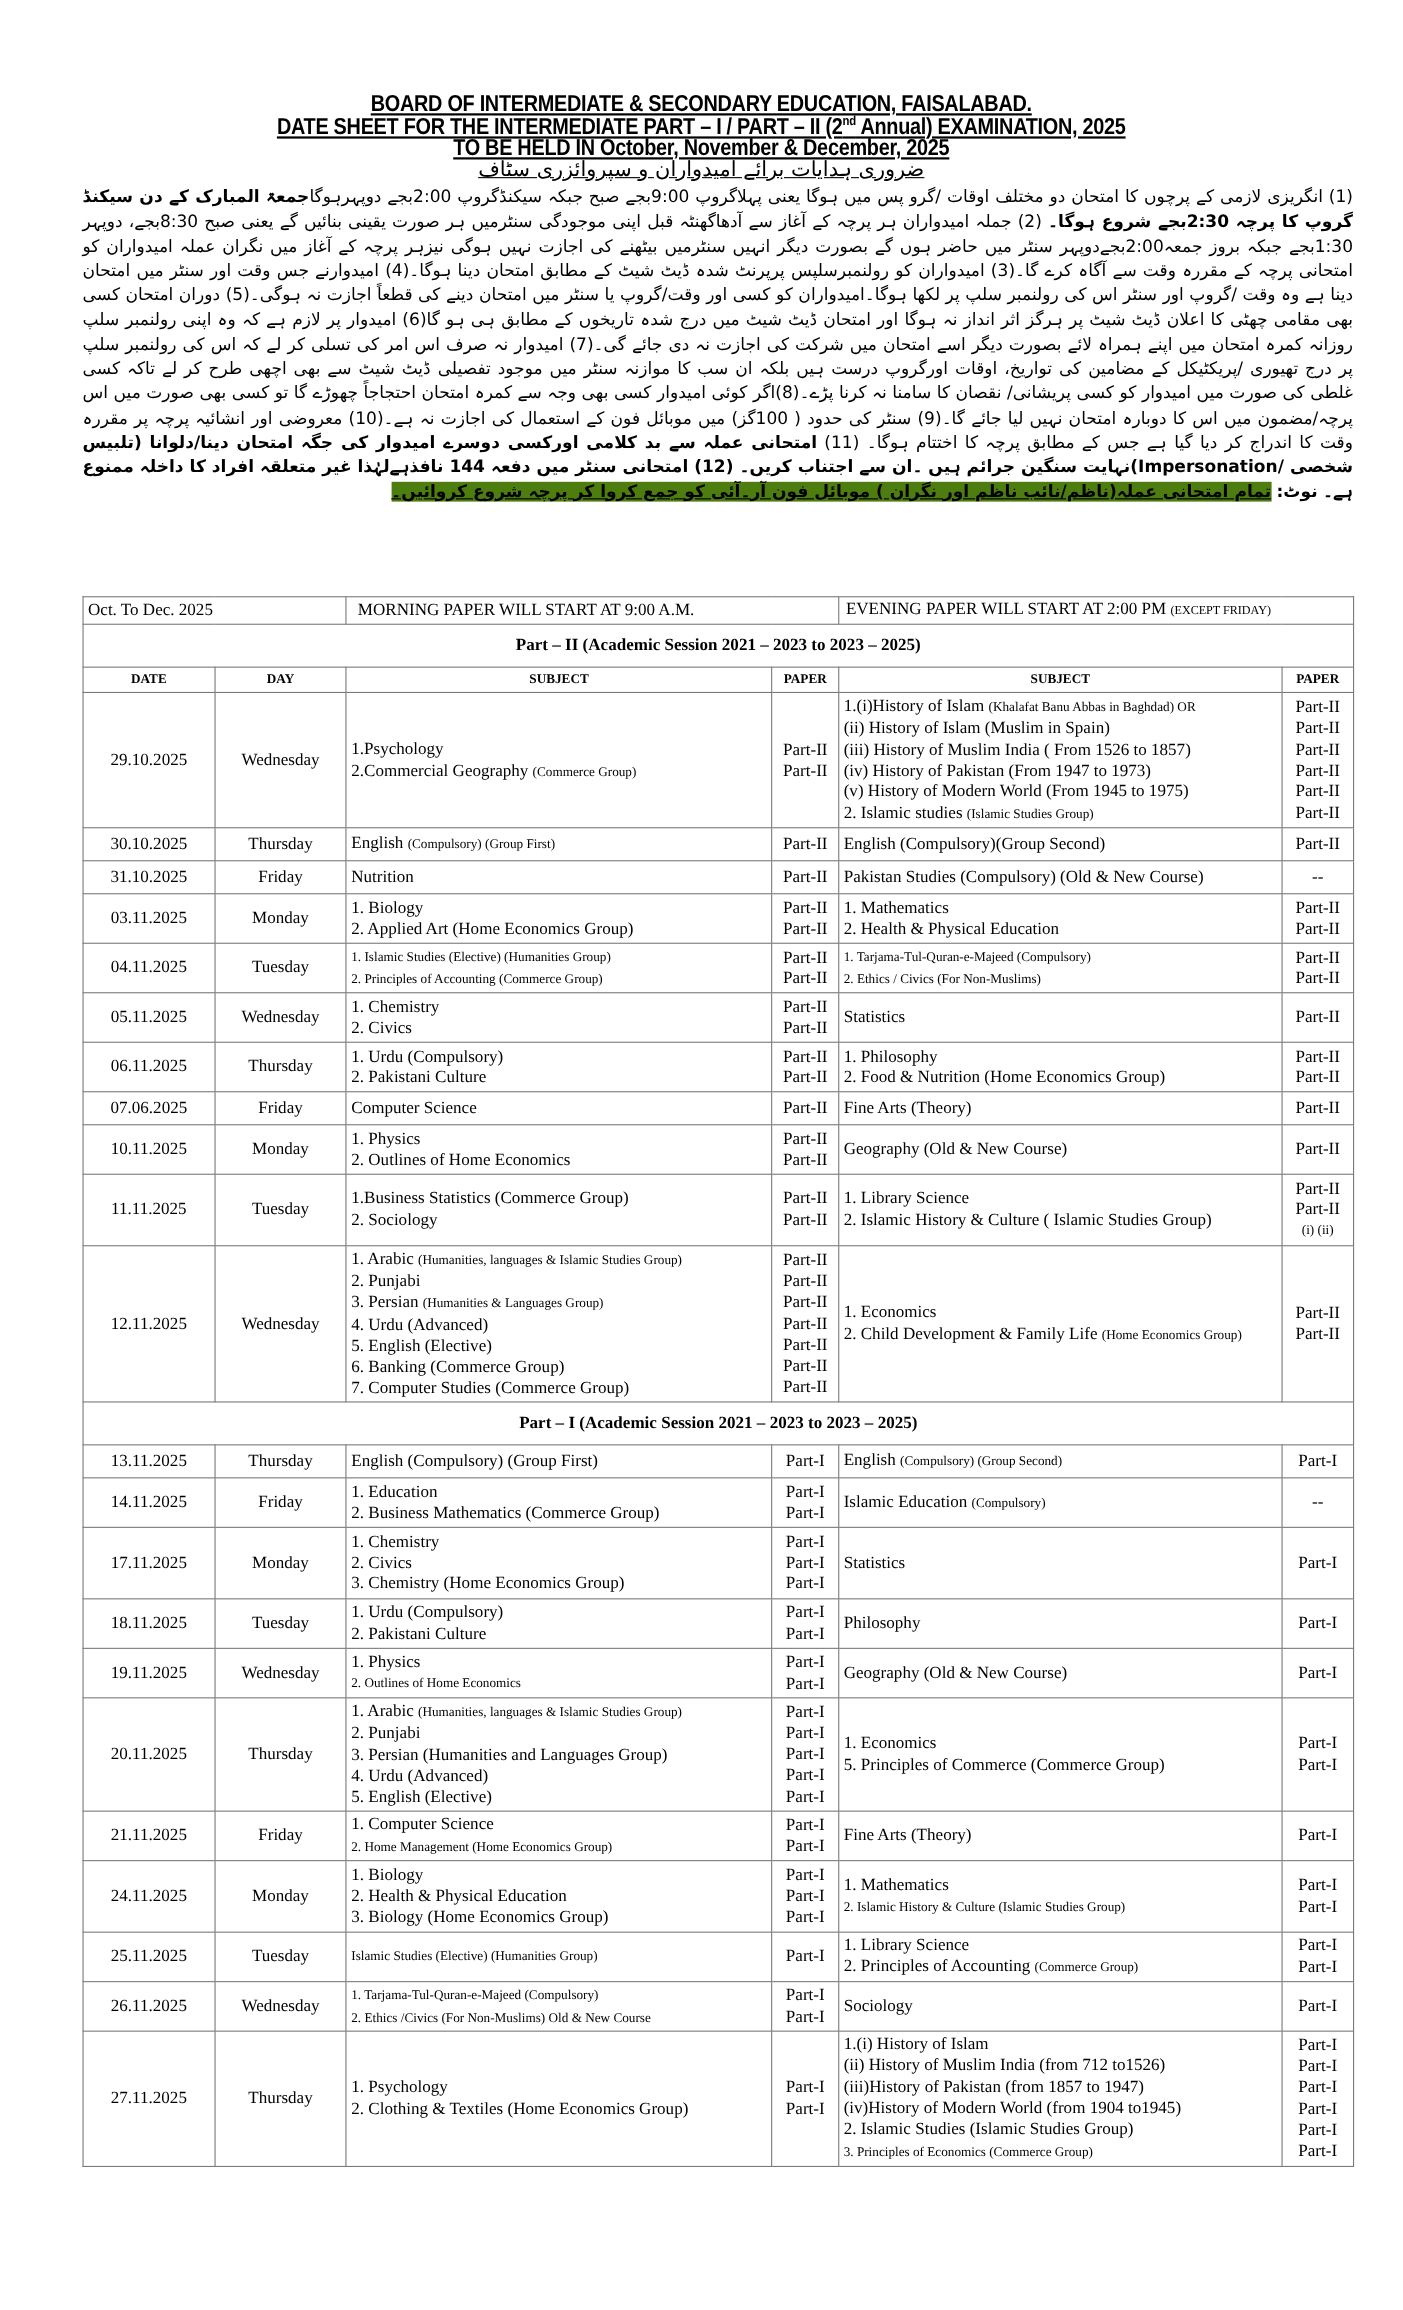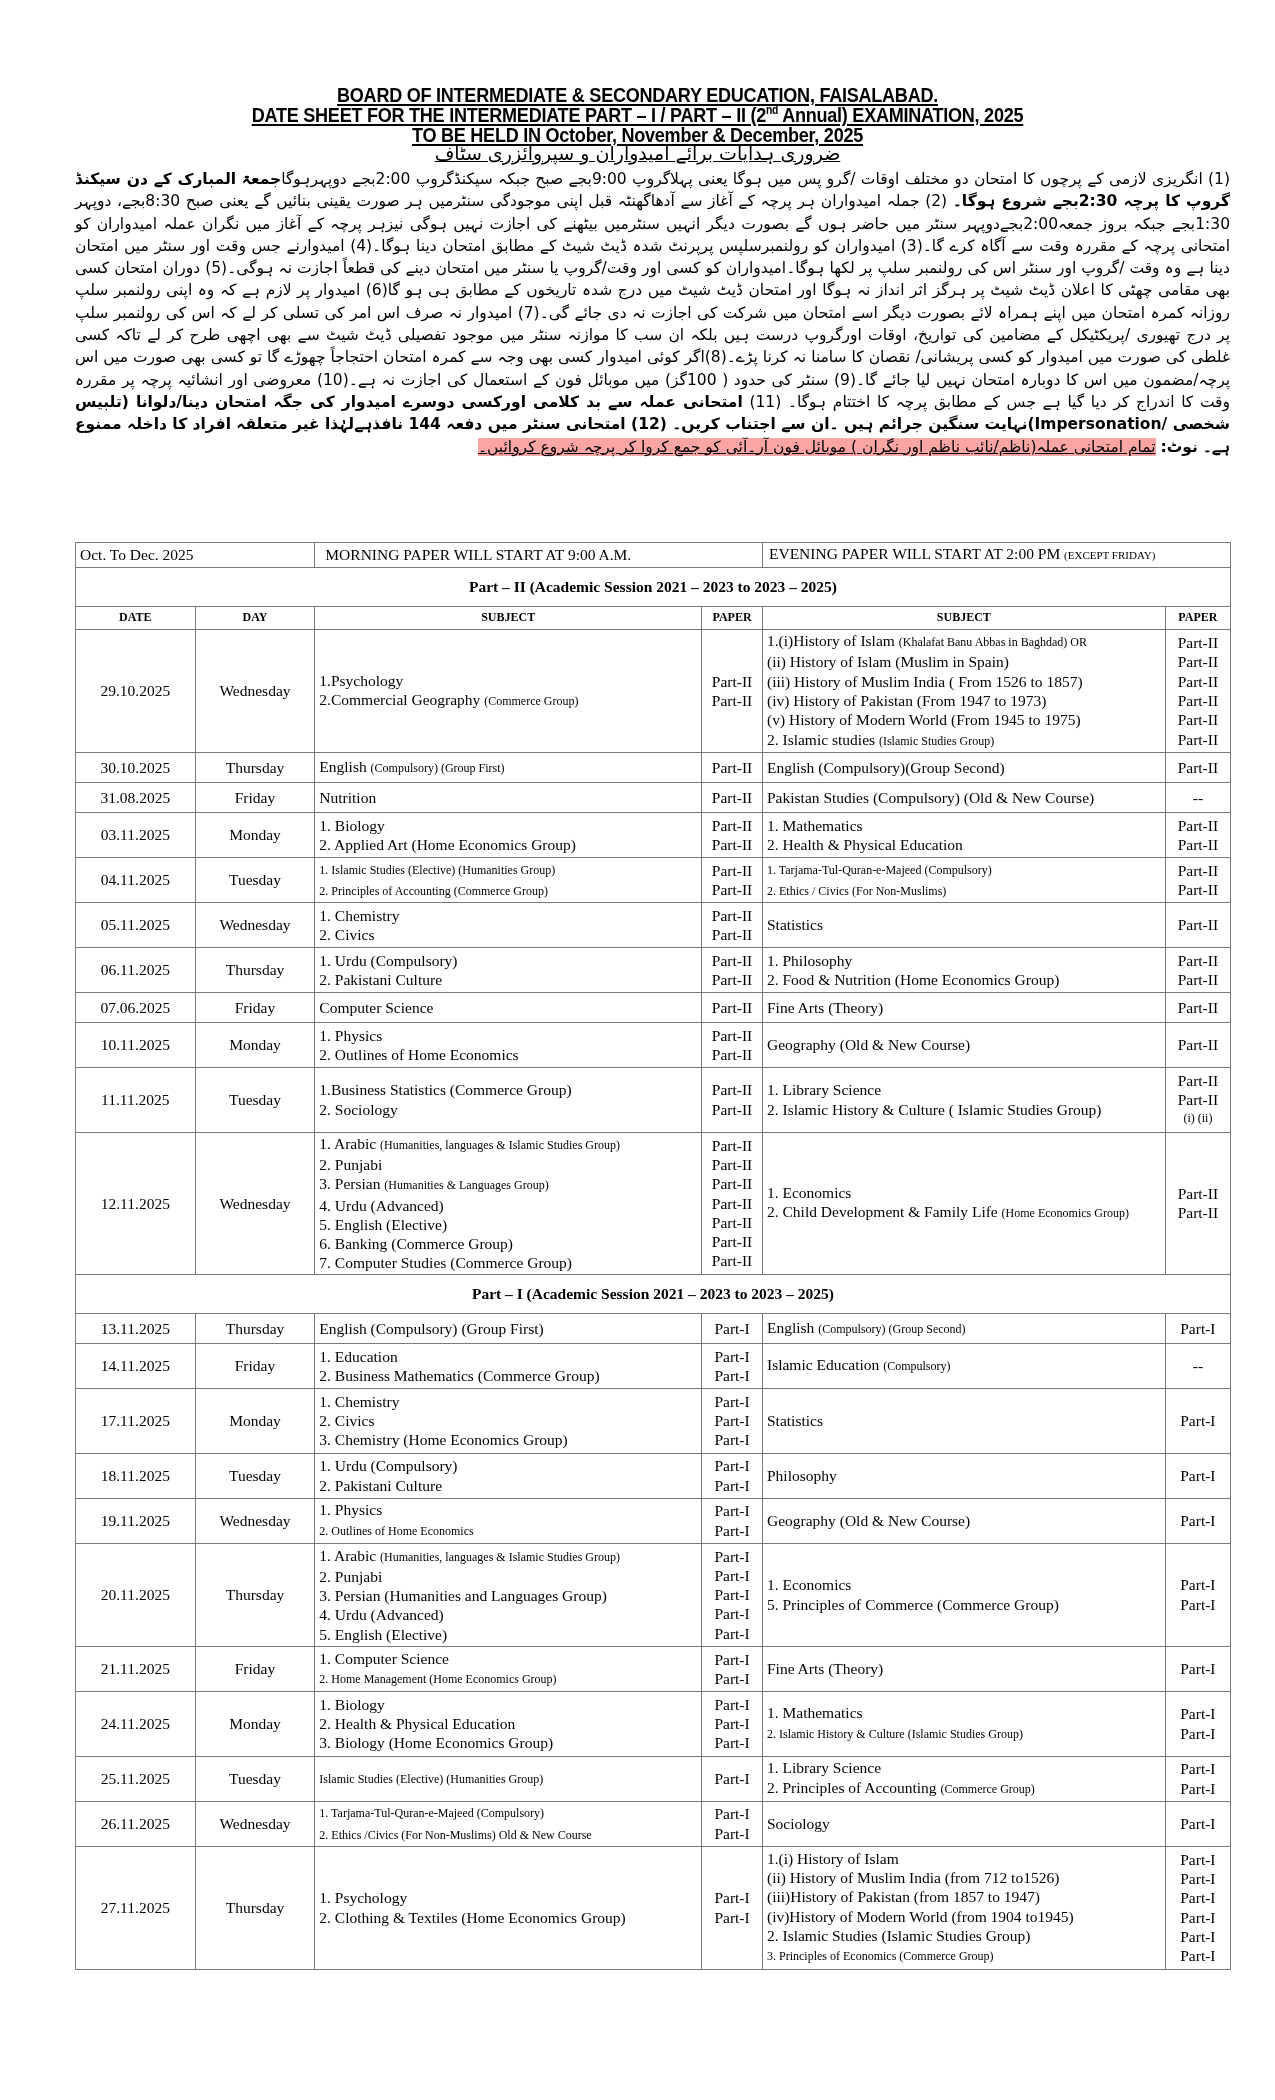--- a/index.html
+++ b/index.html
@@ -5,21 +5,21 @@
   html, body { margin: 0; padding: 0; background: #ffffff; }
   body { width: 1275px; height: 2100px; position: relative; color: #000; font-family: "Liberation Serif", "DejaVu Serif", serif; }
   .heading { position: absolute; left: 0; width: 1275px; text-align: center; }
   .h-line { font-family: "Liberation Sans Narrow", "Liberation Sans", sans-serif; font-weight: bold; text-decoration: underline; letter-spacing: -0.3px; transform: scaleX(0.86); transform-origin: center; white-space: nowrap; }
   #t1 { top: 83px; font-size: 21px; }
   #t2 { top: 103px; font-size: 21px; }
   #t3 { top: 123px; font-size: 21px; }
   #t4 { top: 142px; font-size: 19px; font-family: "DejaVu Sans", sans-serif; font-weight: normal; transform: none; text-decoration: underline; }
   .urdu-block { position: absolute; left: 75px; width: 1155px; top: 168px; direction: rtl; text-align: justify; text-align-last: right; font-family: "DejaVu Sans", sans-serif; font-size: 15.5px; line-height: 22.3px; }
   .urdu-block .b { font-weight: bold; }
-  .urdu-block .hl { background: #fca5a5; font-weight: normal; text-decoration: underline; }
+  .urdu-block .hl { background: #4d7c0f; font-weight: bold; text-decoration: underline; }
   .urdu-block .nb { font-weight: bold; }
 
   table.sheet { position: absolute; left: 75px; top: 542px; width: 1156px; border-collapse: collapse; table-layout: fixed; font-family: "Liberation Serif", serif; }
   table.sheet td, table.sheet th { border: 1.5px solid #7a7a7a; padding: 0 4px; vertical-align: middle; font-size: 15.5px; line-height: 19.3px; }
   table.sheet th { font-weight: bold; text-align: center; font-size: 12px; }
   .c-date, .c-day { text-align: center; }
   .c-paper { text-align: center; padding: 0 1px !important; }
   .small { font-size: 12px; }
   .top-row td { font-size: 15px; height: 24px; }
   .section-row td { text-align: center; font-weight: bold; font-size: 16.5px; height: 38px; }
@@ -112,21 +112,21 @@
           <span class="line">Part-II</span>
         </td>
         <td>
           <span class="line"><span>English (Compulsory)(Group Second)</span></span>
         </td>
         <td class="c-paper papers">
           <span class="line">Part-II</span>
         </td>
       </tr>
       <tr style="height: 30px;">
-        <td class="c-date">31.08.2025</td>
+        <td class="c-date">31.10.2025</td>
         <td class="c-day">Friday</td>
         <td>
           <span class="line"><span>Nutrition</span></span>
         </td>
         <td class="c-paper papers">
           <span class="line">Part-II</span>
         </td>
         <td>
           <span class="line"><span>Pakistan Studies (Compulsory)  (Old &amp; New Course)</span></span>
         </td>

